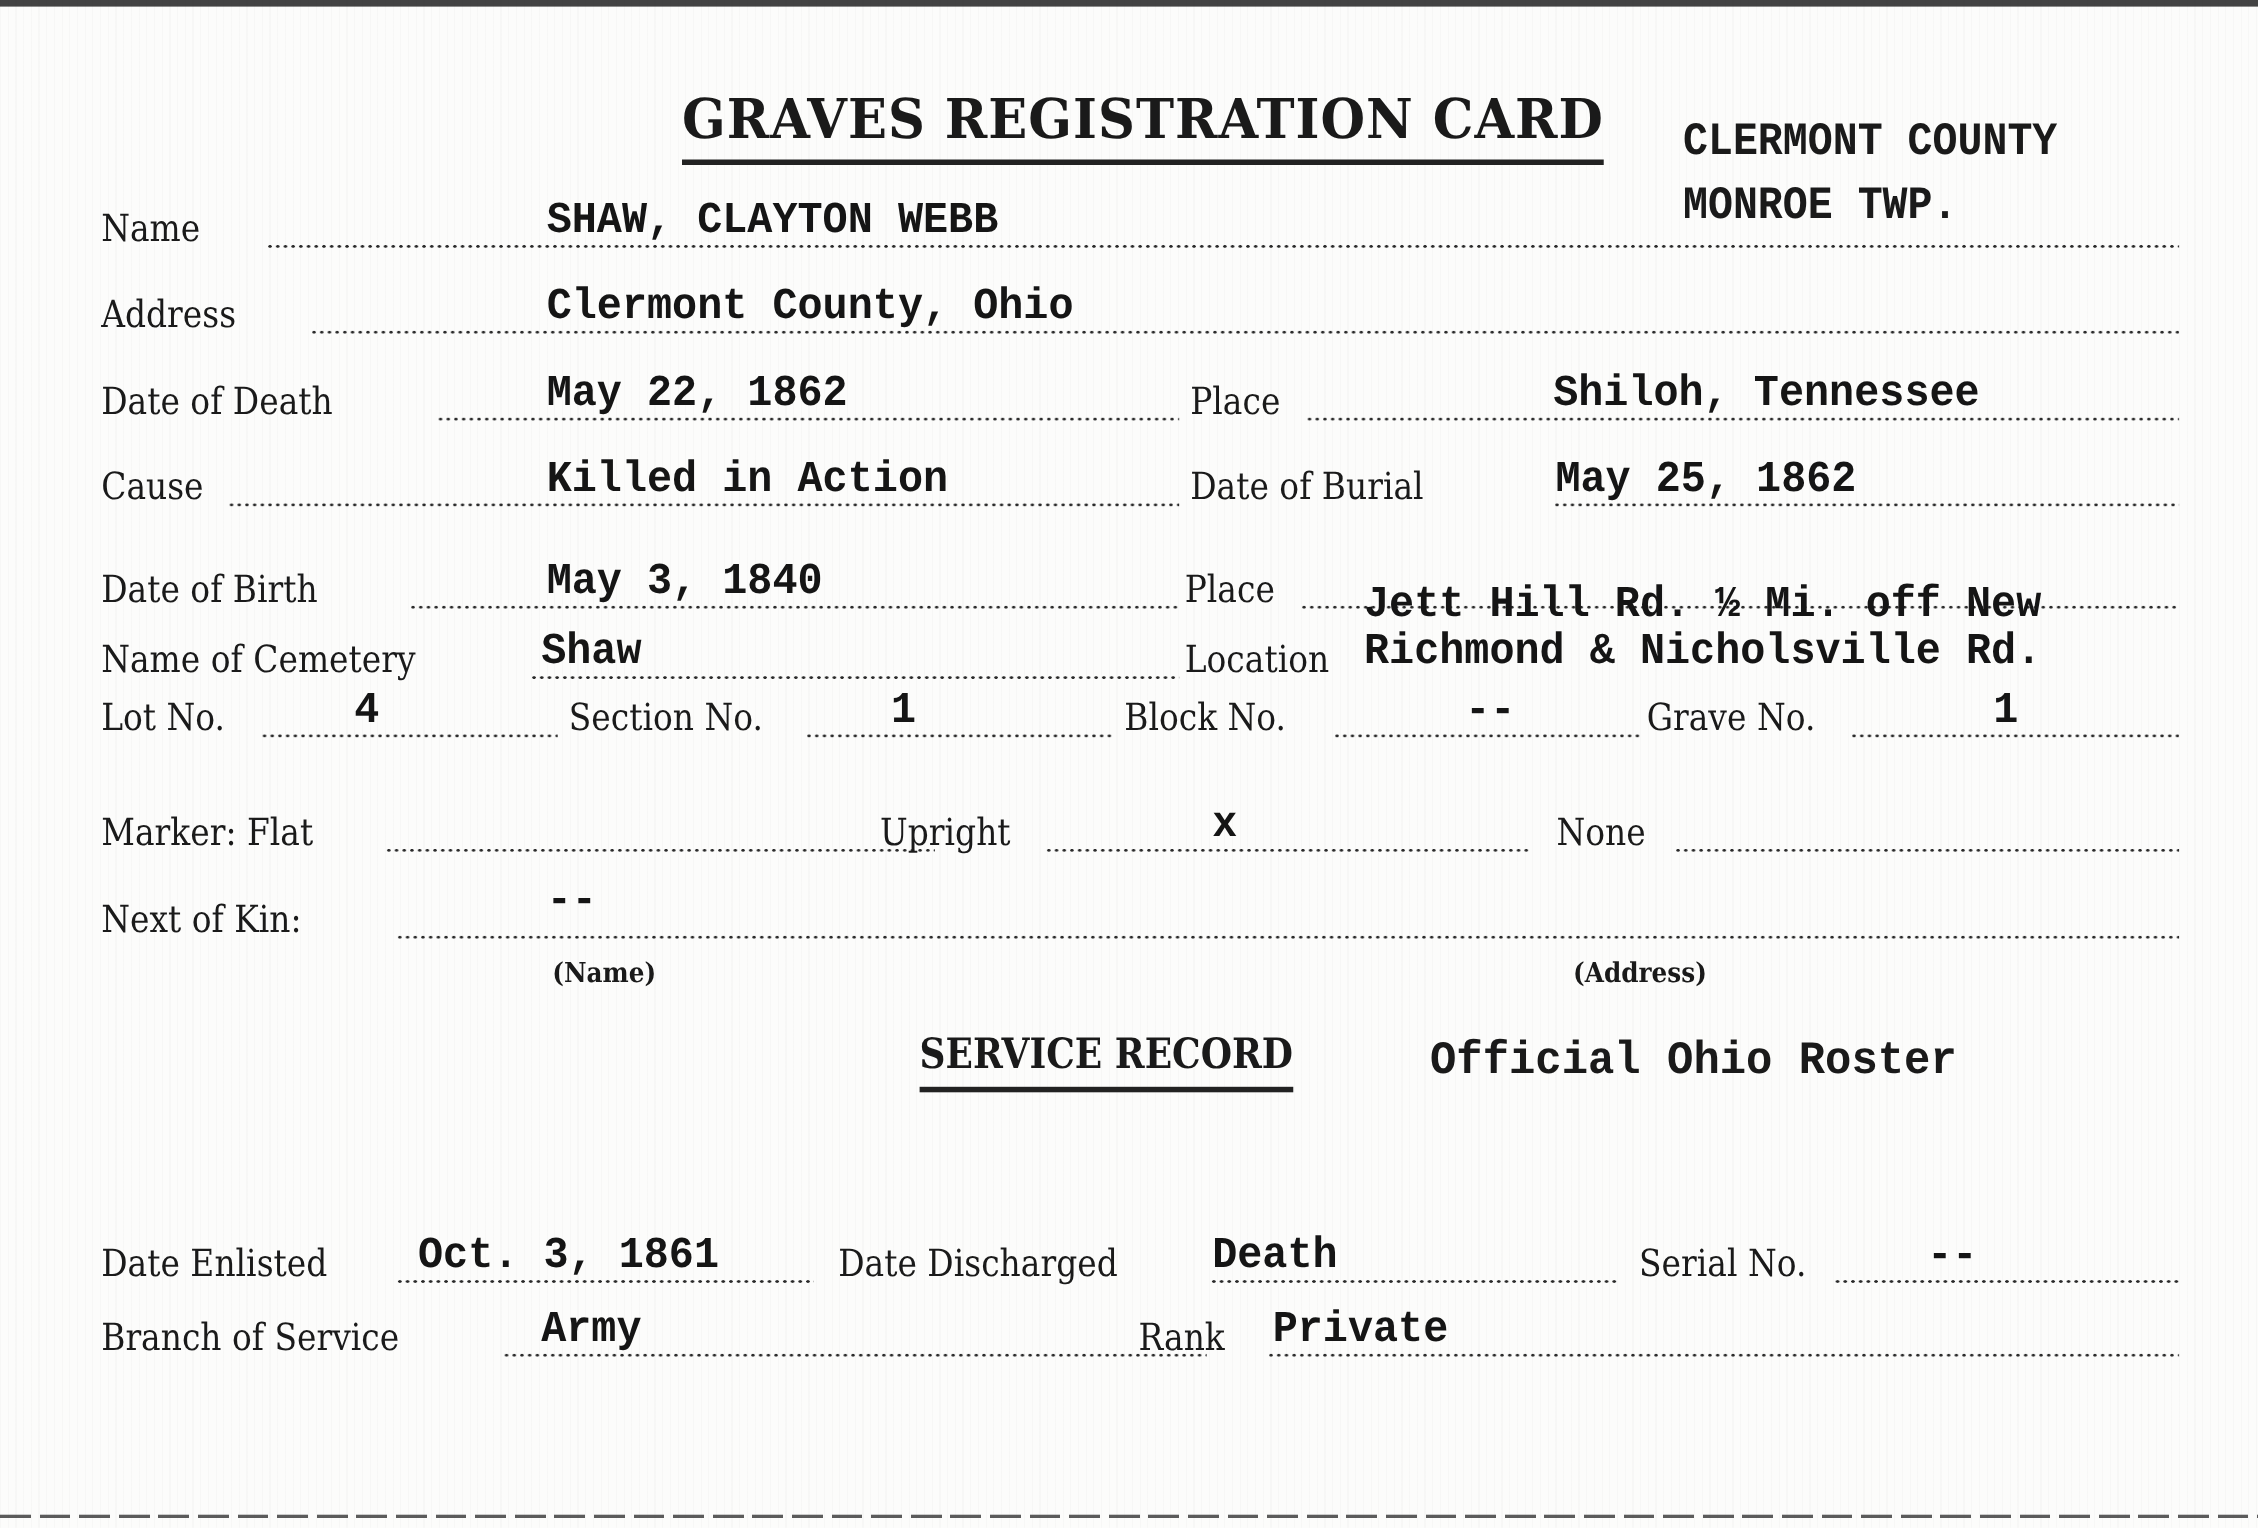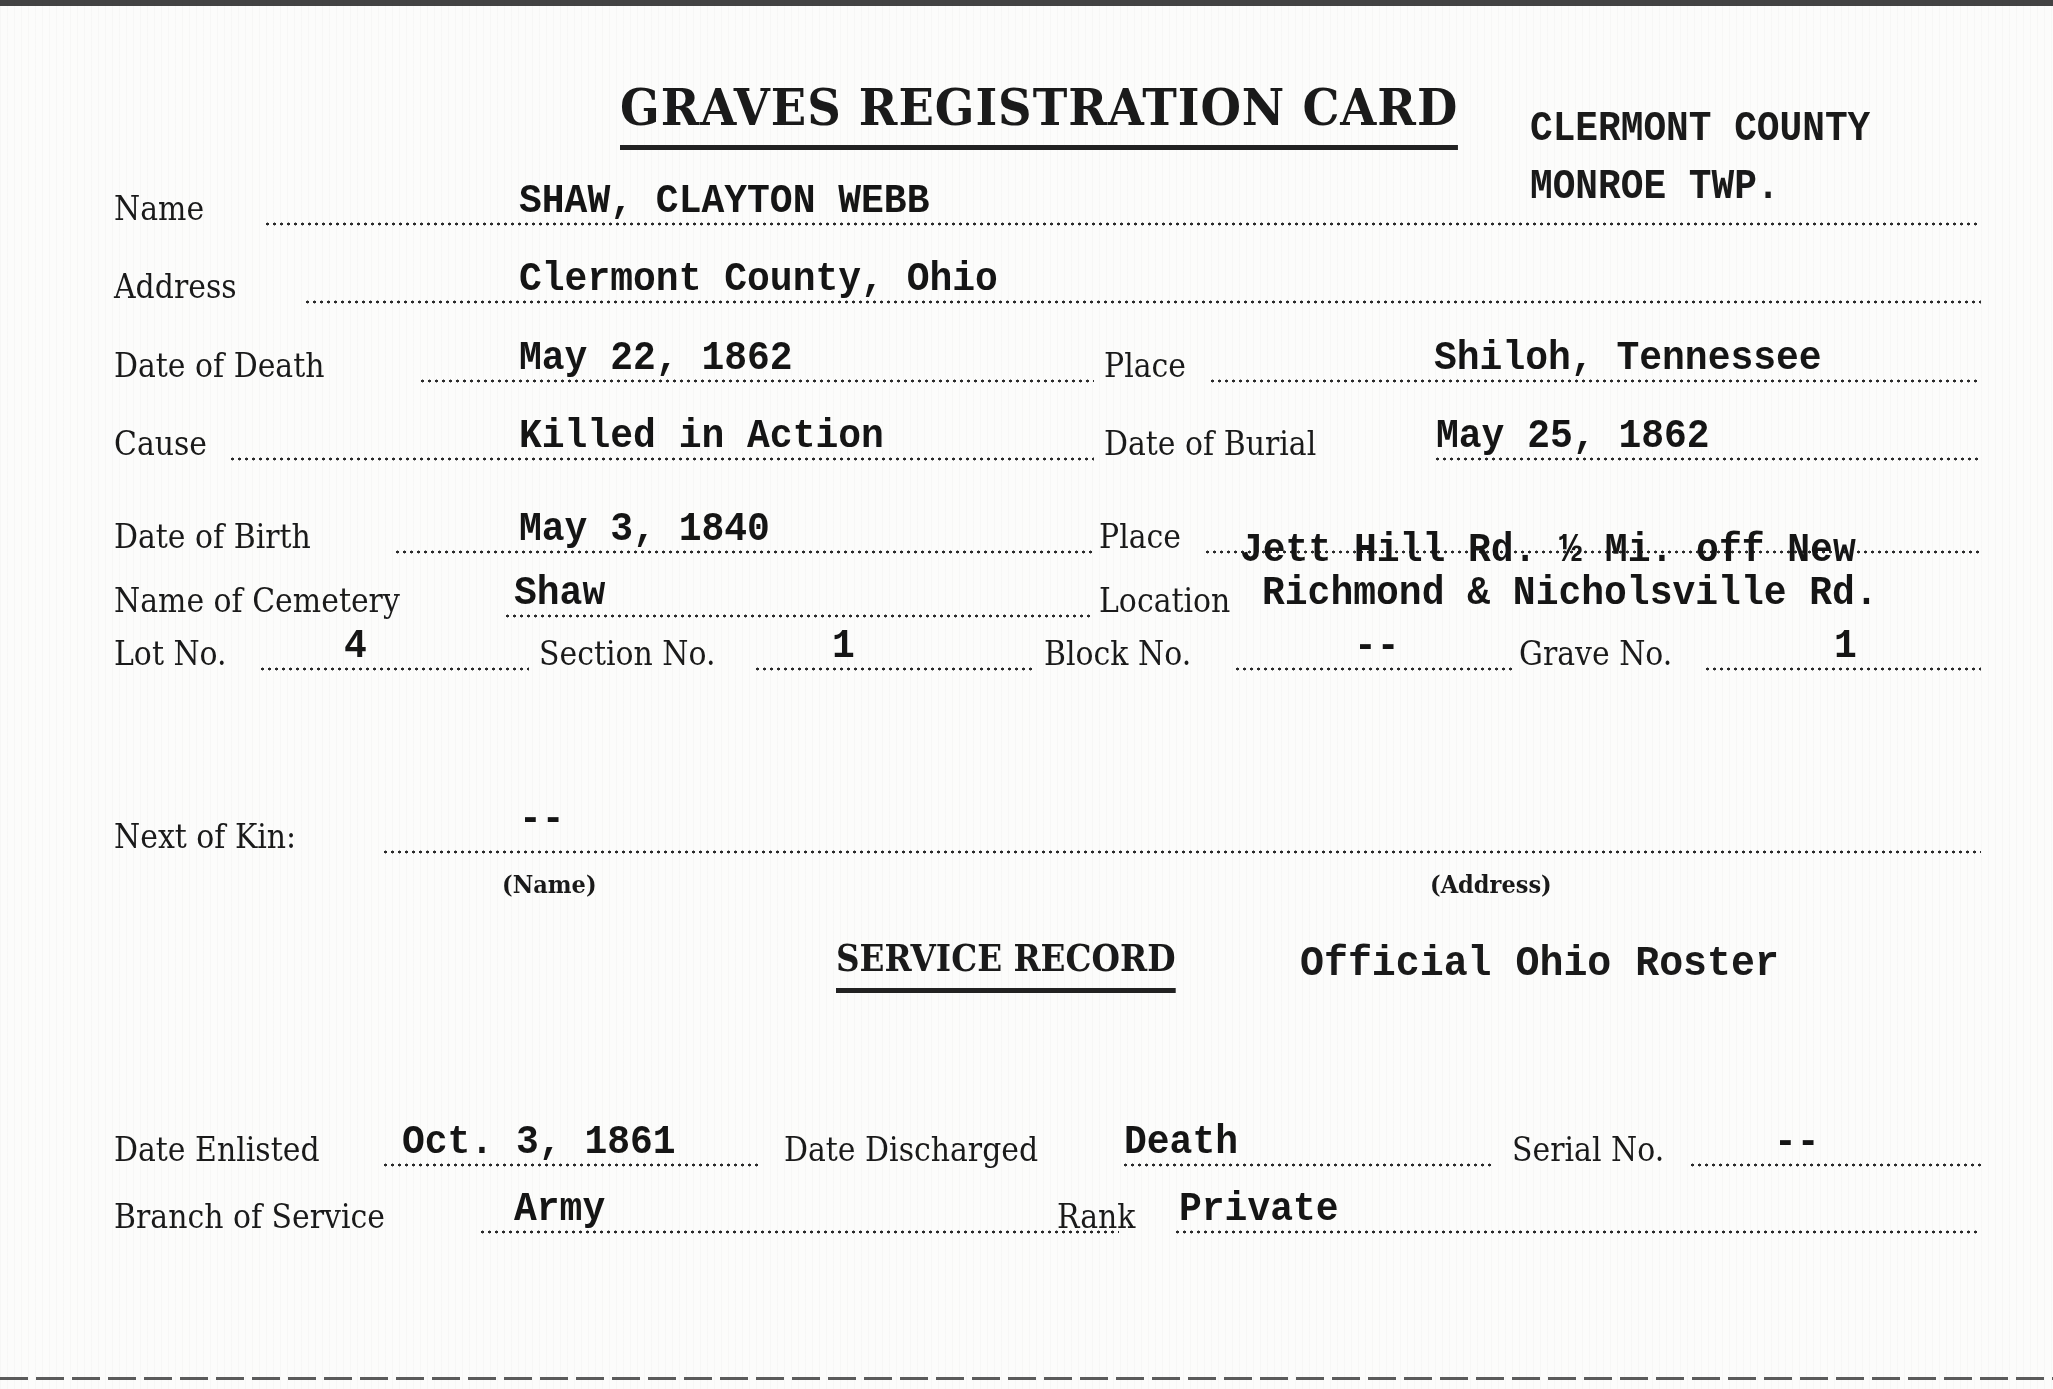--- a/index.html
+++ b/index.html
@@ -24,21 +24,21 @@
     position:absolute; left:620px; top:78px;
     font-family: "DejaVu Serif", serif; font-weight:bold; font-size:50px;
     letter-spacing:1px; transform: scaleX(0.93); transform-origin:left;
     border-bottom: 5px solid #222; padding-bottom: 8px;
   }
   .county {
     position:absolute; left:1530px; top:100px;
     font-family: "Liberation Mono", "DejaVu Sans Mono", monospace; font-weight:bold;
     font-size:42px; line-height:58px; transform: scaleX(0.9); transform-origin:left;
   }
-  .row { position:absolute; left:92px; right:72px; height:56px;margin-left:22px; }
+  .row { position:absolute; left:92px; right:72px; height:56px; }
   .lbl {
     position:absolute; bottom:8px;
     font-family: "DejaVu Serif", serif; font-size:34px; white-space:nowrap;
     transform: scaleX(0.88); transform-origin:left bottom;
   }
   .dots {
     position:absolute; bottom:10px; height:4px;
     background: radial-gradient(circle, #2a2a2a 1.4px, transparent 1.6px) 0 0/7px 4px repeat-x;
   }
   .val {
@@ -128,20 +128,29 @@
     <span class="dots" style="left:640px; width:280px"></span>
     <span class="val" style="left:718px">1</span>
     <span class="lbl" style="left:930px">Block No.</span>
     <span class="dots" style="left:1120px; width:280px"></span>
     <span class="val" style="left:1240px">--</span>
     <span class="lbl" style="left:1405px">Grave No.</span>
     <span class="dots" style="left:1590px; right:0"></span>
     <span class="val" style="left:1720px">1</span>
   </div>
 
+  <div class="row" style="top:729px">
+    <span class="lbl" style="left:0">Marker: Flat</span>
+    <span class="dots" style="left:258px; width:500px"></span>
+    <span class="lbl" style="left:708px">Upright</span>
+    <span class="dots" style="left:858px; width:440px"></span>
+    <span class="val" style="left:1010px">x</span>
+    <span class="lbl" style="left:1323px">None</span>
+    <span class="dots" style="left:1430px; right:0"></span>
+  </div>
 
   <div class="row" style="top:808px">
     <span class="lbl" style="left:0">Next of Kin:</span>
     <span class="dots" style="left:268px; right:0"></span>
     <span class="val" style="left:405px; bottom:22px">--</span>
   </div>
   <div class="small" style="left:502px; top:870px">(Name)</div>
   <div class="small" style="left:1430px; top:870px">(Address)</div>
 
   <div class="svc-title">SERVICE RECORD</div>

